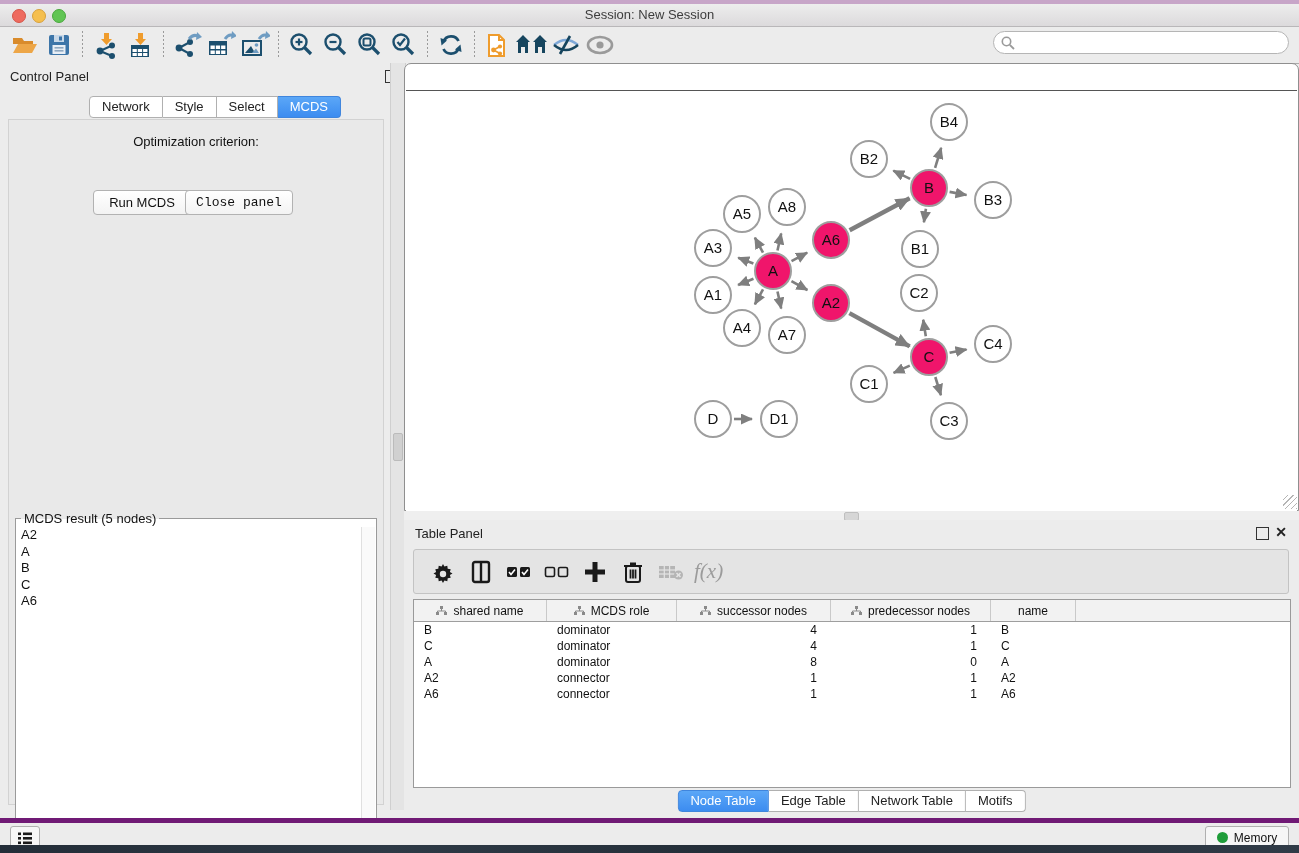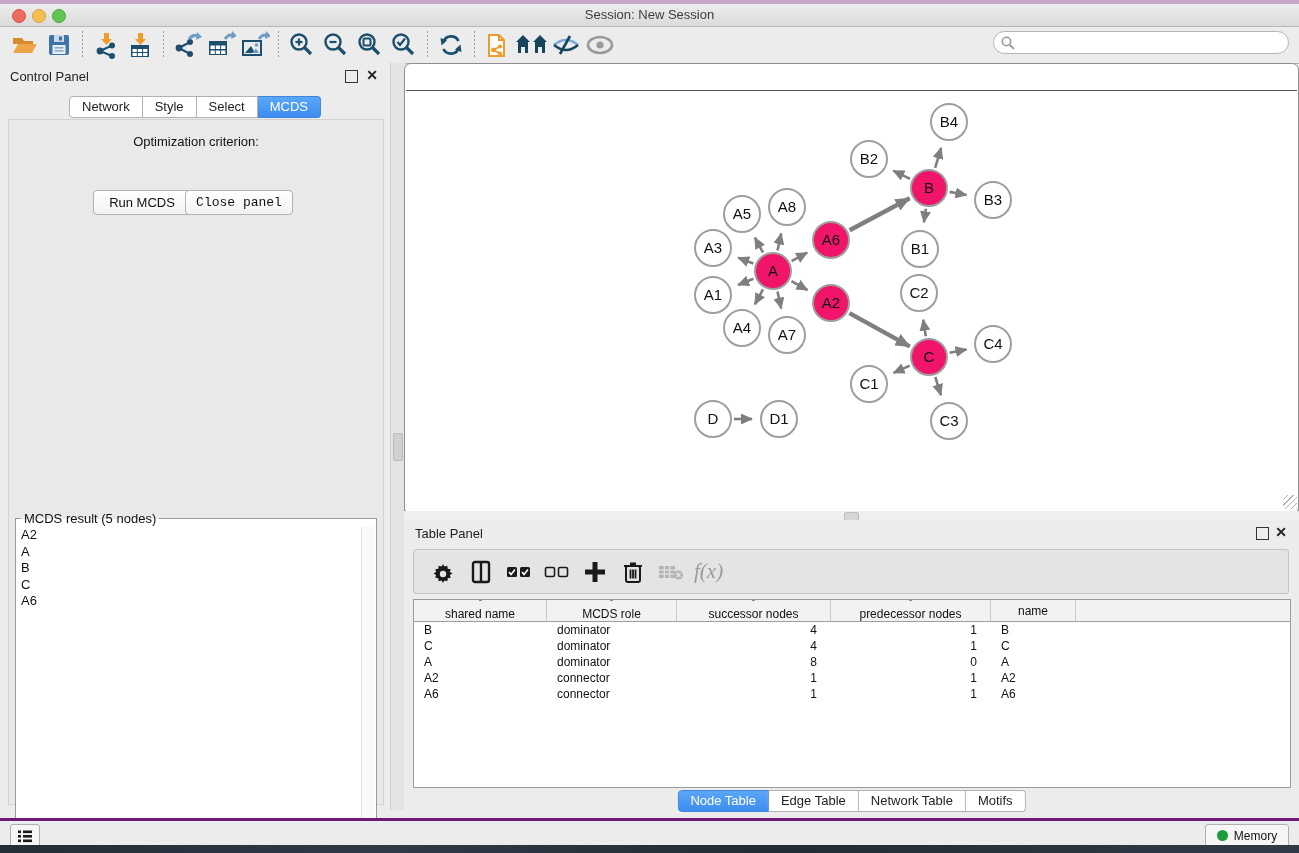--- a/index.html
+++ b/index.html
@@ -24,21 +24,21 @@
   .tb-sep{width:1px;height:28px;margin:0 6px;flex:0 0 auto;
           background-image:linear-gradient(#9a9a9a 40%,transparent 40%);
           background-size:1px 4px;}
   #search-wrap{position:absolute;right:10px;top:4px;width:296px;height:23px;}
   #search-input{width:100%;height:100%;box-sizing:border-box;border:1px solid #b5b5b5;
         border-radius:12px;background:#fff;padding-left:26px;font-size:12px;outline:none;
         font-family:"Liberation Sans",sans-serif;}
   #search-wrap svg{position:absolute;left:8px;top:5px;}
 
   
-  #control-panel{left:0;top:63px;width:390px;height:747px;background:#ececec;}
+  #control-panel{left:0;top:63px;width:390px;height:747px;background:#ececec;padding-left:40px;}
   #cp-header{position:absolute;left:0;top:0;width:100%;height:26px;}
   #cp-title{position:absolute;left:10px;top:6px;font-size:13px;color:#222;}
   .panel-float{position:absolute;width:11px;height:11px;border:1.5px solid #333;top:7px;}
   .panel-close{position:absolute;top:4px;font-size:14px;font-weight:700;color:#222;line-height:16px;}
   #cp-float{right:32px;} #cp-close{right:12px;}
 
   .seg{display:flex;}
   .seg-btn{font-size:13px;color:#222;background:#fff;border:1px solid #b0b0b0;border-left:none;
            padding:2px 12px;line-height:16px;cursor:default;}
   .seg-btn:first-child{border-left:1px solid #b0b0b0;border-radius:4px 0 0 4px;}
@@ -102,29 +102,29 @@
   #tp-toolbar{position:absolute;left:9px;top:29px;width:876px;height:45px;background:#e4e4e4;
         border:1px solid #c3c3c3;border-radius:3px;display:flex;align-items:center;padding-left:12px;
         box-sizing:border-box;gap:4px;}
   .tpt-ic{width:34px;height:34px;display:flex;align-items:center;justify-content:center;}
   #fx-label{font-size:21px;color:#9b9b9b;font-family:"Liberation Serif",serif;font-style:italic;margin-left:2px;}
 
   #node-table{position:absolute;left:9px;top:79px;width:876px;height:187px;background:#fff;
         border:1px solid #9a9a9a;overflow:hidden;}
   #nt-header{display:flex;height:21px;background:#f2f2f2;border-bottom:1px solid #9e9e9e;}
   .nt-h{display:flex;align-items:center;justify-content:center;gap:6px;font-size:12px;color:#111;
-        border-right:1px solid #c9c9c9;box-sizing:border-box;height:21px;flex-direction:column;}
+        border-right:1px solid #c9c9c9;box-sizing:border-box;height:21px;}
   .nt-row{display:flex;height:16px;}
   .nt-c{font-size:12px;color:#111;line-height:16px;box-sizing:border-box;padding:0 10px;
         white-space:nowrap;overflow:hidden;}
   .nt-c.num{text-align:right;padding-right:14px;}
   #tp-tabs{position:absolute;left:50%;transform:translateX(-50%);top:270px;}
 
   
-  #status-bar{left:0;top:818px;width:1299px;height:27px;background:#ececec;border-top:3px solid #701a75;}
+  #status-bar{left:0;top:818px;width:1299px;height:27px;background:#ececec;border-top:5px solid #701a75;}
   #list-btn{position:absolute;left:10px;top:3px;width:28px;height:21px;background:#f6f6f6;
         border:1px solid #b0b0b0;border-radius:3px;display:flex;align-items:center;justify-content:center;}
   #memory-btn{position:absolute;right:10px;top:3px;width:82px;height:21px;background:#f6f6f6;
         border:1px solid #b0b0b0;border-radius:3px;display:flex;align-items:center;
         justify-content:center;gap:6px;font-size:12px;color:#111;}
   #memory-dot{width:11px;height:11px;border-radius:50%;background:#1f9d3a;}
   #desktop-strip-bottom{left:0;top:845px;width:1299px;height:8px;
         background:linear-gradient(90deg,#232d38,#2e3a46 30%,#222c36 60%,#303b47);}
 </style>
 </head>

